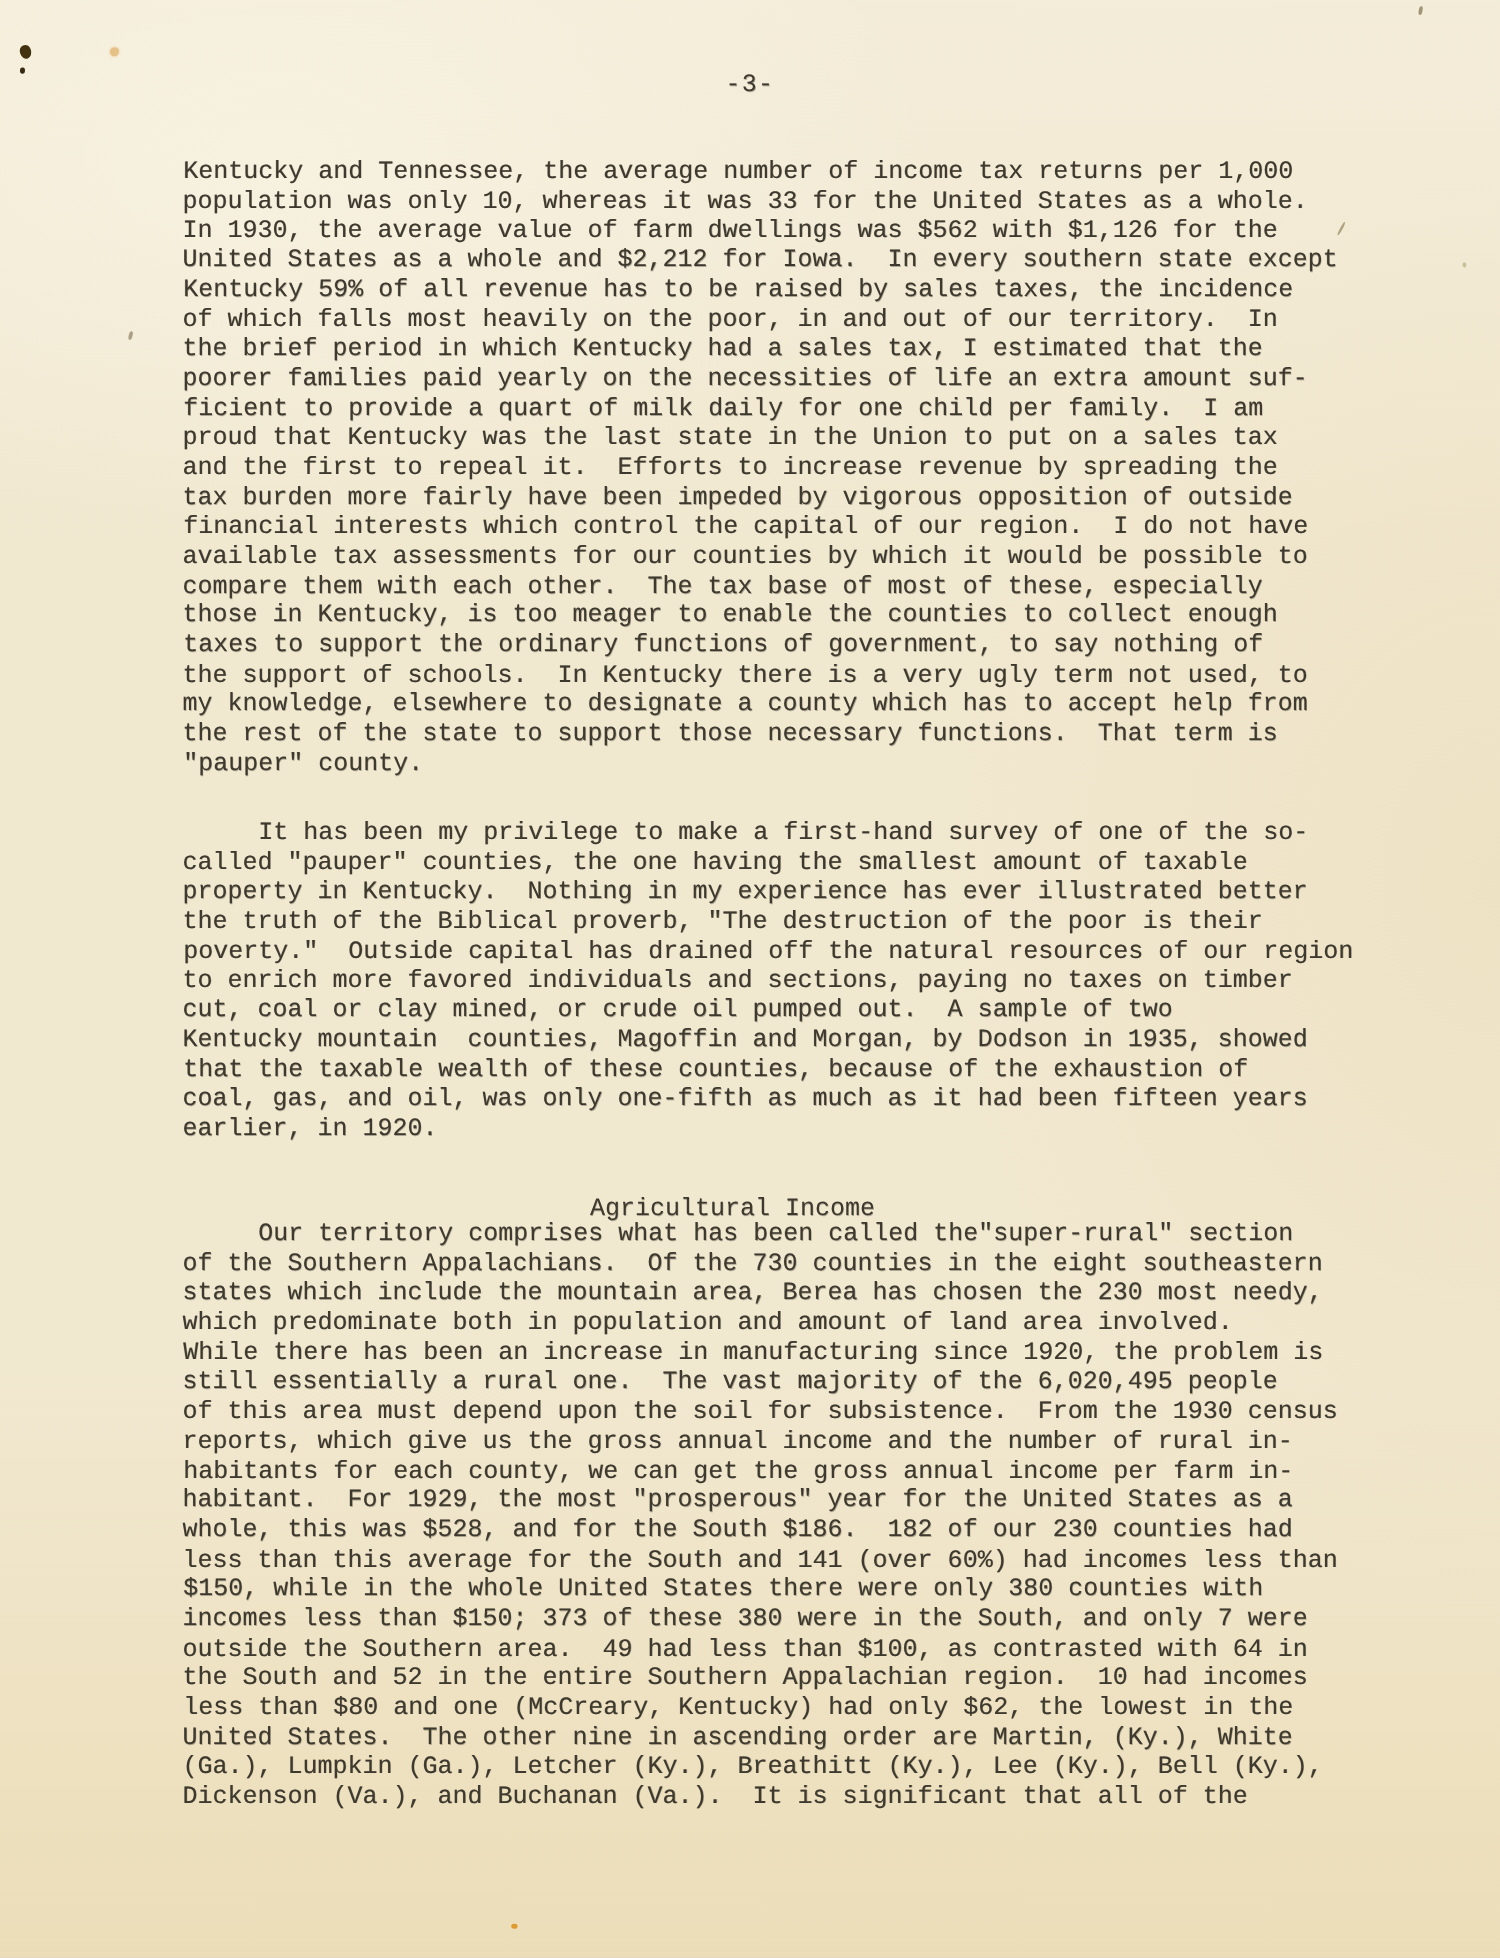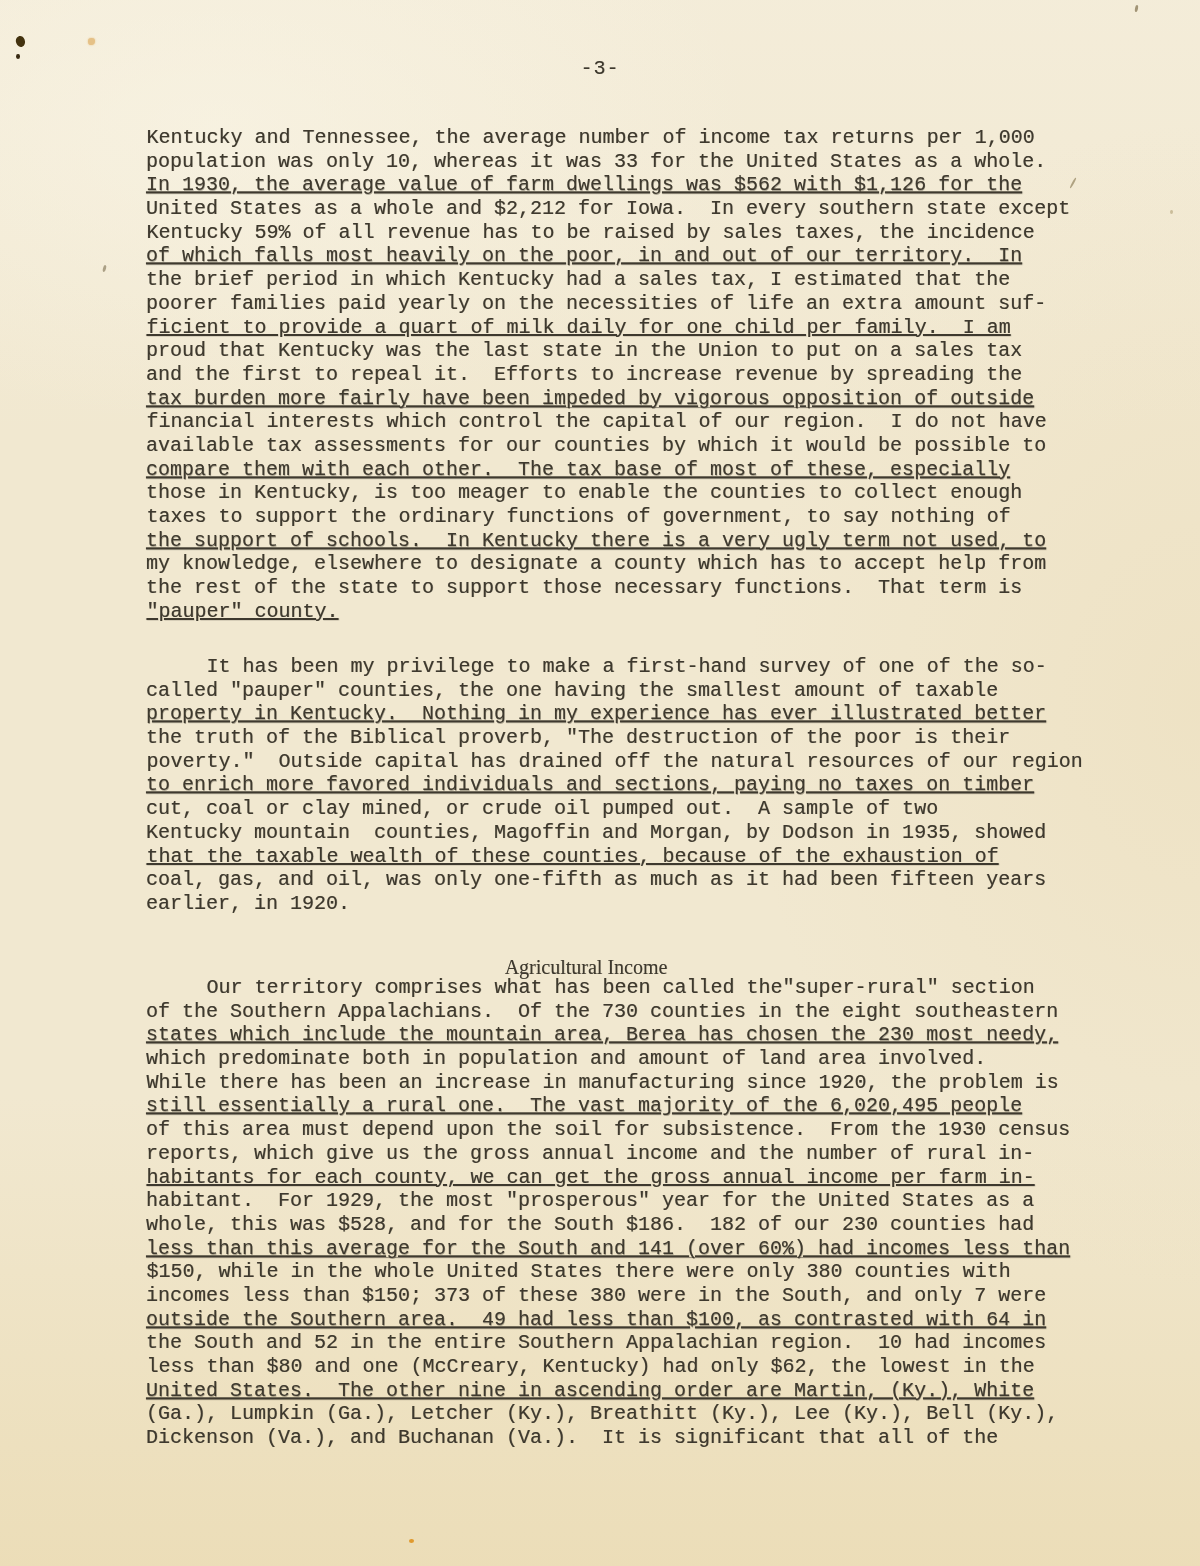--- a/index.html
+++ b/index.html
@@ -25,21 +25,21 @@
     left: 118px;
     font-size: 20px;
     line-height: 23.7px;
     white-space: pre;
     z-index: 2;
     text-shadow: 0.45px 0.4px 0 rgba(62,57,46,0.38), -0.3px 0 0 rgba(62,57,46,0.22);
     margin-left: 28px;
   }
   .line { height: 23.7px; }
   
-  .line:nth-child(3n)   { transform: translateY(0.4px); text-decoration: underline; }
+  .line:nth-child(3n)   { transform: translateY(0.4px); }
   .line:nth-child(4n+1) { transform: translateX(0.5px); }
   #page-number {
     position: absolute;
     top: 57px;
     left: 0;
     width: 1200px;
     text-align: center;
     font-size: 20px;
     letter-spacing: 1px;
     z-index: 2;
@@ -49,21 +49,20 @@
   #para2 { top: 655px; }
   #section-heading {
     position: absolute;
     top: 956px;
     left: 118px;
     width: 936px;
     text-align: center;
     font-size: 20px;
     z-index: 2;
     text-shadow: 0.45px 0.4px 0 rgba(62,57,46,0.38);
-    font-family: Liberation Serif, serif;
   }
   #para3 { top: 976px; }
   #watermark {
     position: absolute;
     left: 52px;
     top: 1461px;
     z-index: 1;
     font-family: "Liberation Sans", sans-serif;
     font-weight: bold;
     font-size: 38px;

